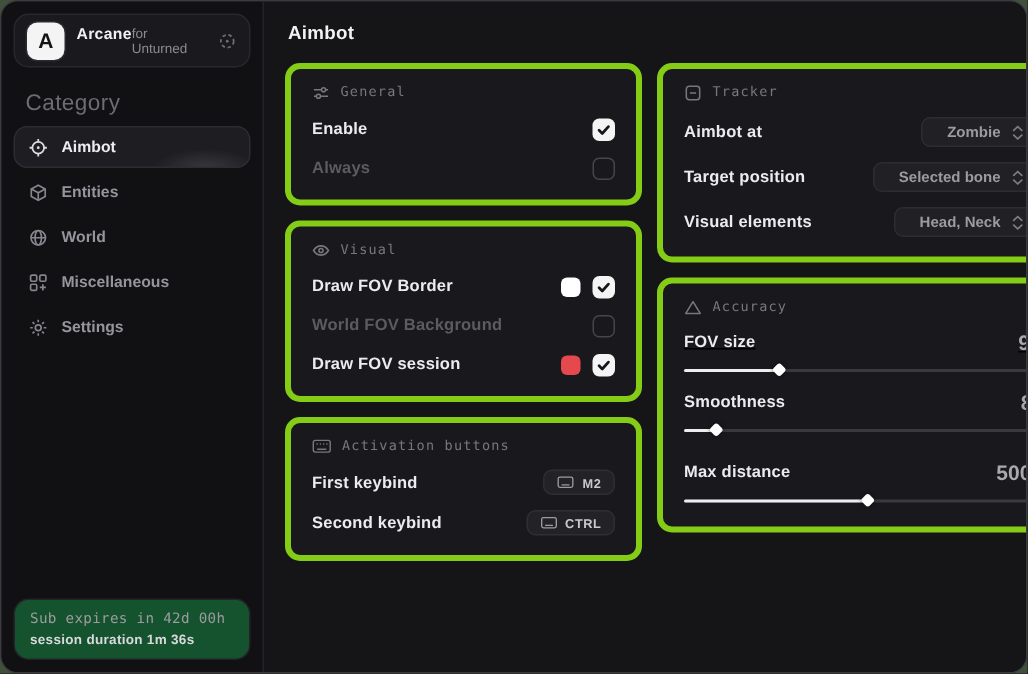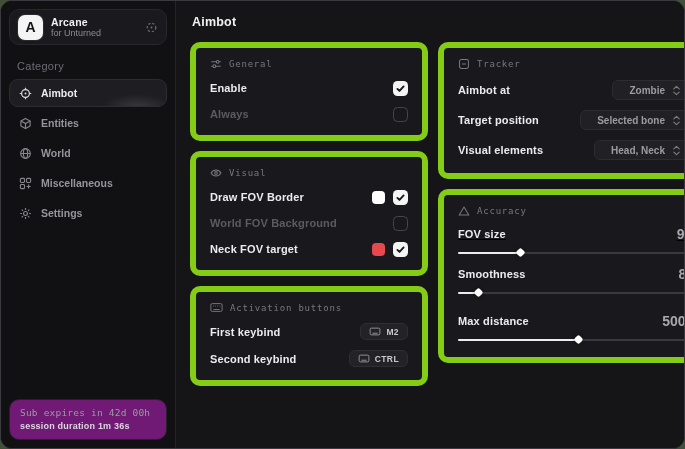--- a/index.html
+++ b/index.html
@@ -4,43 +4,43 @@
 <style>
   html,body{margin:0;padding:0;}
   body{width:685px;height:449px;background:#41503a;font-family:"Liberation Sans",sans-serif;-webkit-font-smoothing:antialiased;}
   .stage{position:relative;width:685px;height:449px;overflow:hidden;}
   .window{position:absolute;inset:0;border-radius:12px;border:1px solid #3a3a40;background:#151518;display:flex;overflow:hidden;box-sizing:border-box;}
 
   
   .sidebar{width:175px;min-width:175px;background:#111114;border-right:1px solid #232328;display:flex;flex-direction:column;padding:8px;box-sizing:border-box;}
   .brand-card{display:flex;align-items:center;gap:8px;background:#1a1a1e;border:1px solid #27272c;border-radius:10px;padding:5px 8px;height:36px;box-sizing:border-box;}
   .logo{width:25px;height:25px;border-radius:7px;background:#f4f4f5;color:#131316;font-weight:700;font-size:14px;display:flex;align-items:center;justify-content:center;box-shadow:0 0 0 1px rgba(255,255,255,.08);}
-  .brand-text{display:flex;flex-direction:column;line-height:1.15;flex:1;}
+  .brand-text{display:flex;flex-direction:row;line-height:1.15;flex:1;}
   .brand-name{color:#f1f1f3;font-size:10.5px;font-weight:700;letter-spacing:.2px;}
   .brand-sub{color:#8b8b91;font-size:9px;}
   .sync{color:#6d6d74;display:flex;}
-  .cat-label{color:#6c6c72;font-size:11px;margin:15px 8px 7px;letter-spacing:.3px;}
+  .cat-label{color:#6c6c72;font-size:15px;margin:15px 8px 7px;letter-spacing:.3px;}
   .nav{display:flex;flex-direction:column;gap:2px;}
   .nav-item{display:flex;align-items:center;gap:9px;height:28px;padding:0 9px;border-radius:9px;color:#95959b;font-size:10.5px;font-weight:600;border:1px solid transparent;box-sizing:border-box;position:relative;overflow:hidden;}
   .nav-item .nic{display:flex;color:#85858c;}
   .nav-item.sel{background:#1d1d22;border-color:#2c2c32;color:#ededf0;}
   .nav-item.sel .nic{color:#dcdce0;}
   .nav-item.sel::after{content:"";position:absolute;right:-6px;bottom:-14px;width:70px;height:26px;background:radial-gradient(ellipse at center,rgba(255,255,255,.12),transparent 70%);}
   .spacer{flex:1;}
-  .sub-card{background:#701a75;border:1px solid #232328;border-radius:10px;padding:7px 10px 8px;}
+  .sub-card{background:#14532d;border:1px solid #232328;border-radius:10px;padding:7px 10px 8px;}
   .sub-line1{font-family:"DejaVu Sans Mono",monospace;font-size:9.5px;color:#9b9ba1;letter-spacing:.2px;}
   .sub-line2{font-size:9px;font-weight:700;color:#d9d9dd;margin-top:3px;letter-spacing:.2px;}
 
   
   .main{flex:1;background:#151518;padding:13px 13px 13px 14px;box-sizing:border-box;}
   .page-title{color:#f2f2f4;font-size:12.5px;font-weight:700;margin:1px 0 13px 2px;letter-spacing:.2px;}
   .cols{display:flex;gap:10px;align-items:flex-start;}
   .col-l{width:238px;display:flex;flex-direction:column;gap:10px;}
   .col-r{width:280px;display:flex;flex-direction:column;gap:10px;}
-  .card{background:#19191d;border:6px solid #84cc16;border-radius:10px;padding:10px 14px 13px;box-sizing:border-box;}
+  .card{background:#19191d;border:4px solid #84cc16;border-radius:10px;padding:10px 14px 13px;box-sizing:border-box;}
   .card-hd{display:flex;align-items:center;gap:7px;color:#77777e;font-family:"DejaVu Sans Mono",monospace;font-size:9px;letter-spacing:.8px;margin-bottom:3px;}
   .card-hd .hic{display:flex;color:#77777e;}
   .row{display:flex;align-items:center;justify-content:space-between;margin-top:10px;min-height:16px;}
   .lbl{color:#ececef;font-size:11px;font-weight:600;letter-spacing:.15px;}
   .lbl.dim{color:#5b5b61;}
   .ctrls{display:flex;align-items:center;gap:8px;}
   .cb{width:15px;height:15px;border-radius:4.5px;box-sizing:border-box;display:flex;align-items:center;justify-content:center;}
   .cb.off{border:1.5px solid #45454c;background:transparent;}
   .cb.on{background:#f4f4f5;}
   .sw{width:13px;height:13px;border-radius:4px;}
@@ -190,21 +190,21 @@
                       <path d="M2.6 6.4l2.3 2.3 4.5-5"></path>
                     </svg>
               </span>
             </span>
           </div>
           <div class="row">
             <span class="lbl dim">World FOV Background</span>
             <span class="cb off"></span>
           </div>
           <div class="row">
-            <span class="lbl">Neck FOV target</span>
+            <span class="lbl">Draw FOV session</span>
             <span class="ctrls">
               <span class="sw" style="background: rgb(229, 72, 77);"></span>
               <span class="cb on">
                 <svg width="11" height="11" viewBox="0 0 12 12" fill="none" stroke="#17171a" stroke-width="2" stroke-linecap="round" stroke-linejoin="round">
                       <path d="M2.6 6.4l2.3 2.3 4.5-5"></path>
                     </svg>
               </span>
             </span>
           </div>
         </div>

